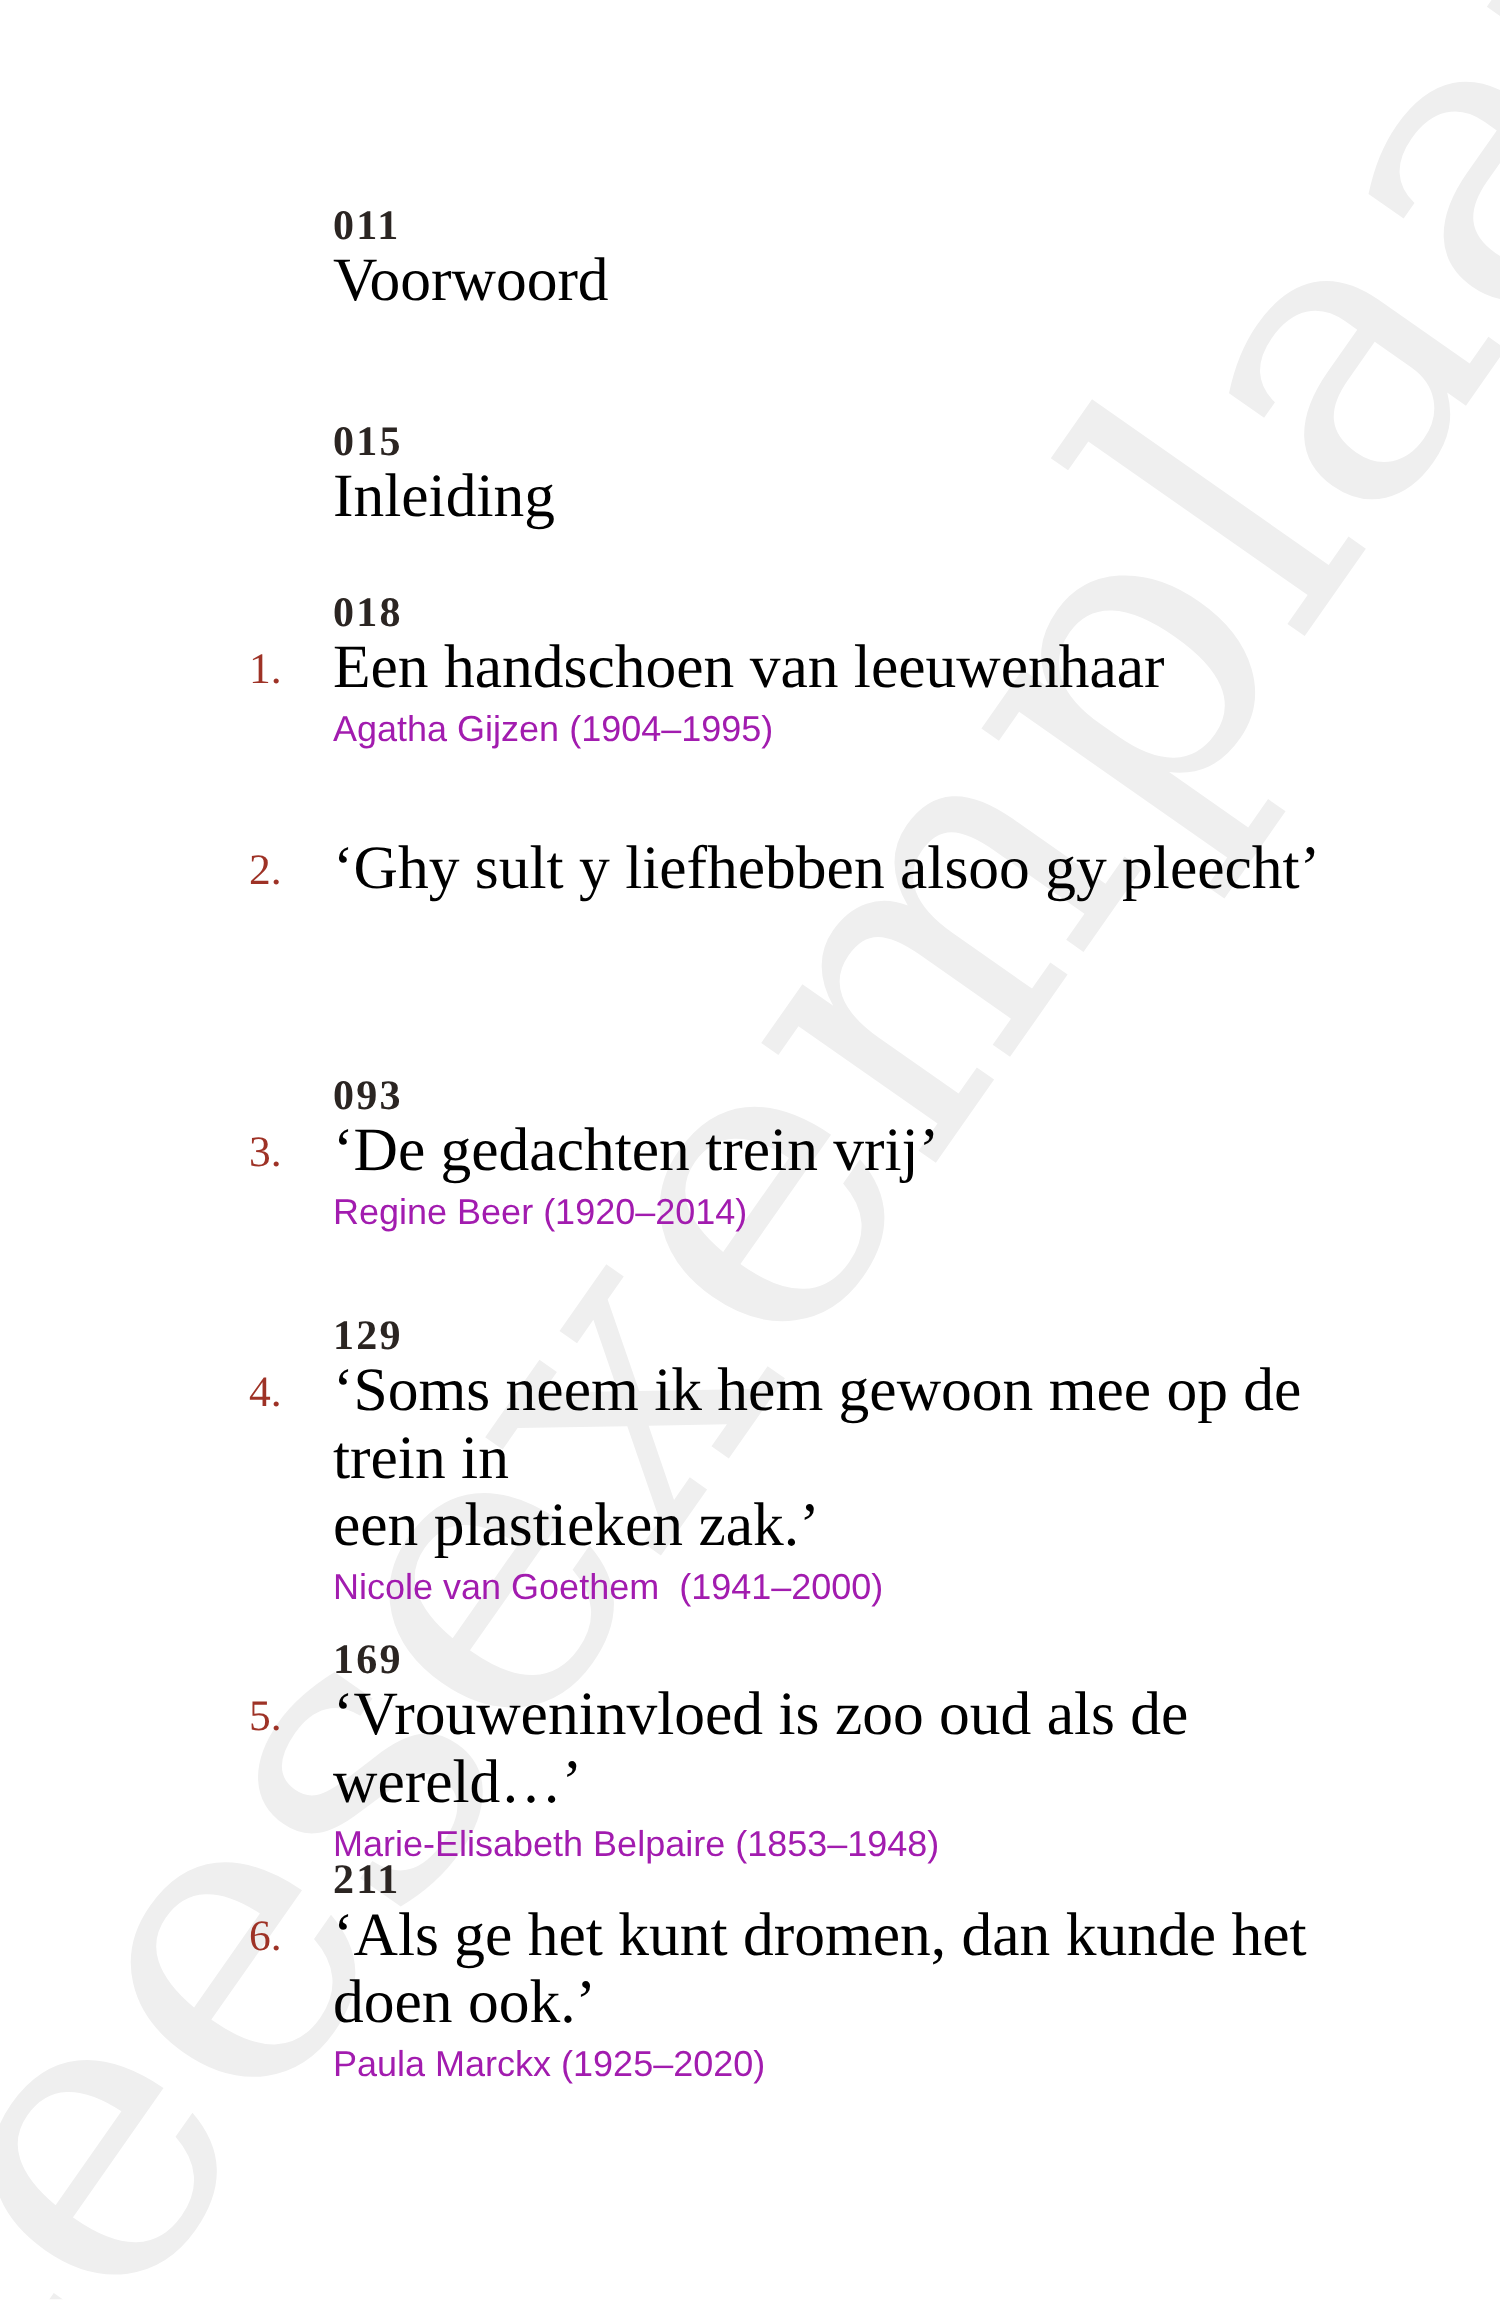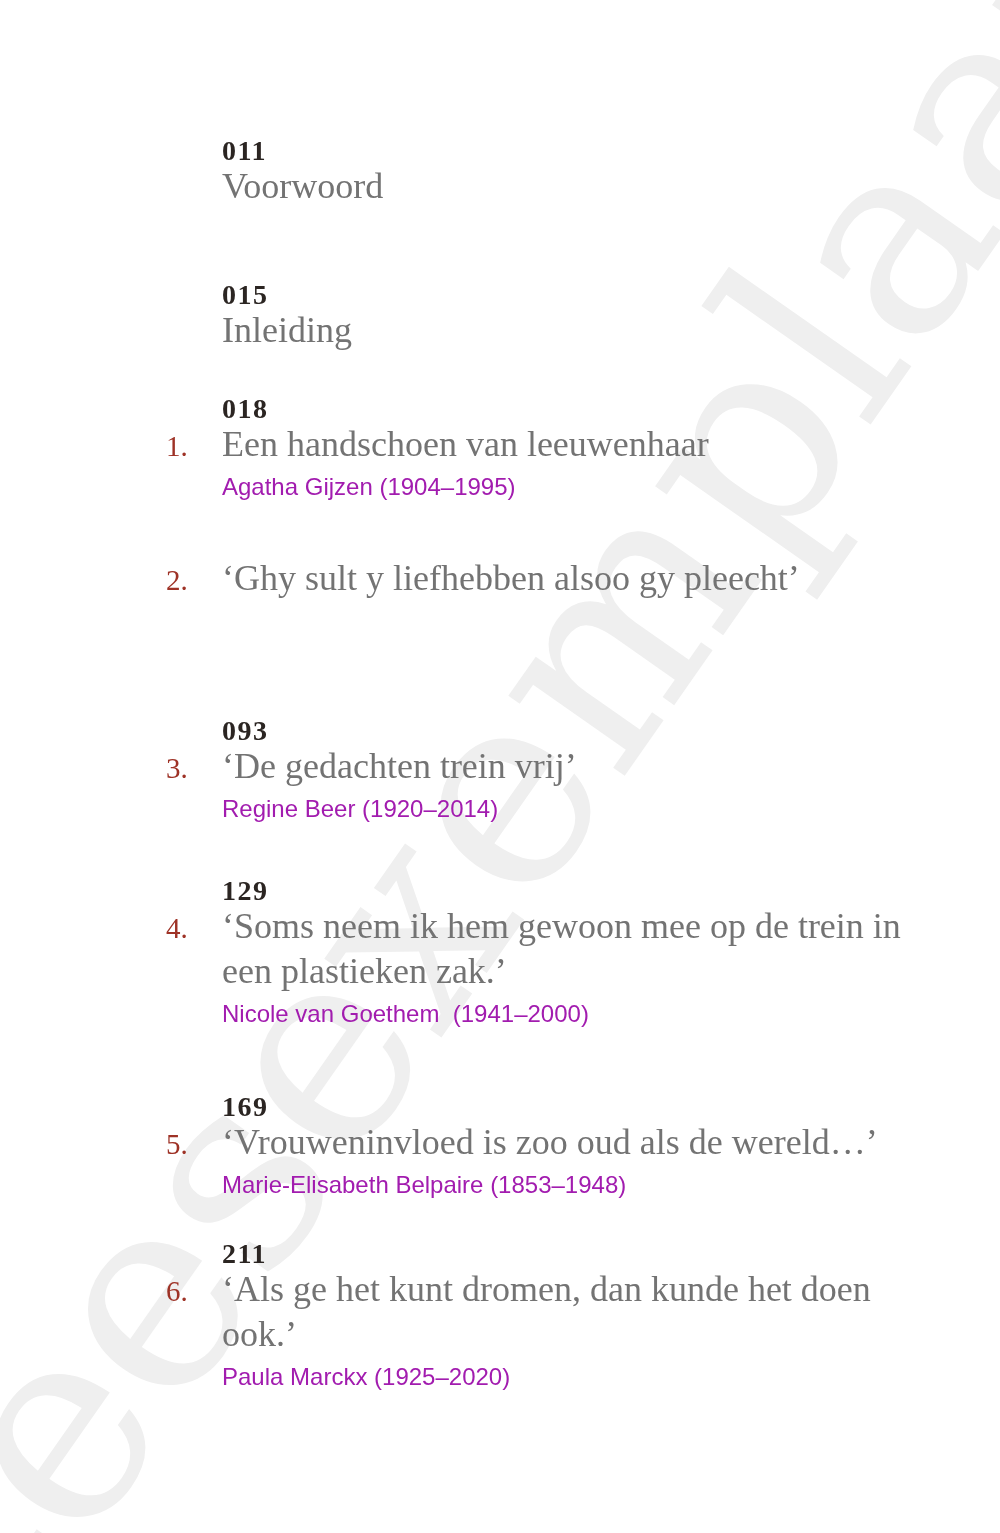--- a/index.html
+++ b/index.html
@@ -40,23 +40,23 @@
     line-height: 26px;
     letter-spacing: 1.5px;
     color: #2b2522;
     font-feature-settings: "onum" 1;
     font-variant-numeric: oldstyle-nums;
     font-weight: bold;
   }
   .title-row { position: relative; }
   .title {
     font-weight: 400;
-    font-size: 36px;
+    font-size: 41px;
     line-height: 45px;
-    color: #737373;
+    color: #000000;
     white-space: pre-line;
   }
   .chapnum {
     position: absolute;
     left: -56px;
     top: 8px;
     font-size: 29px;
     color: #9e3226;
     font-feature-settings: "onum" 1;
     font-variant-numeric: oldstyle-nums;

